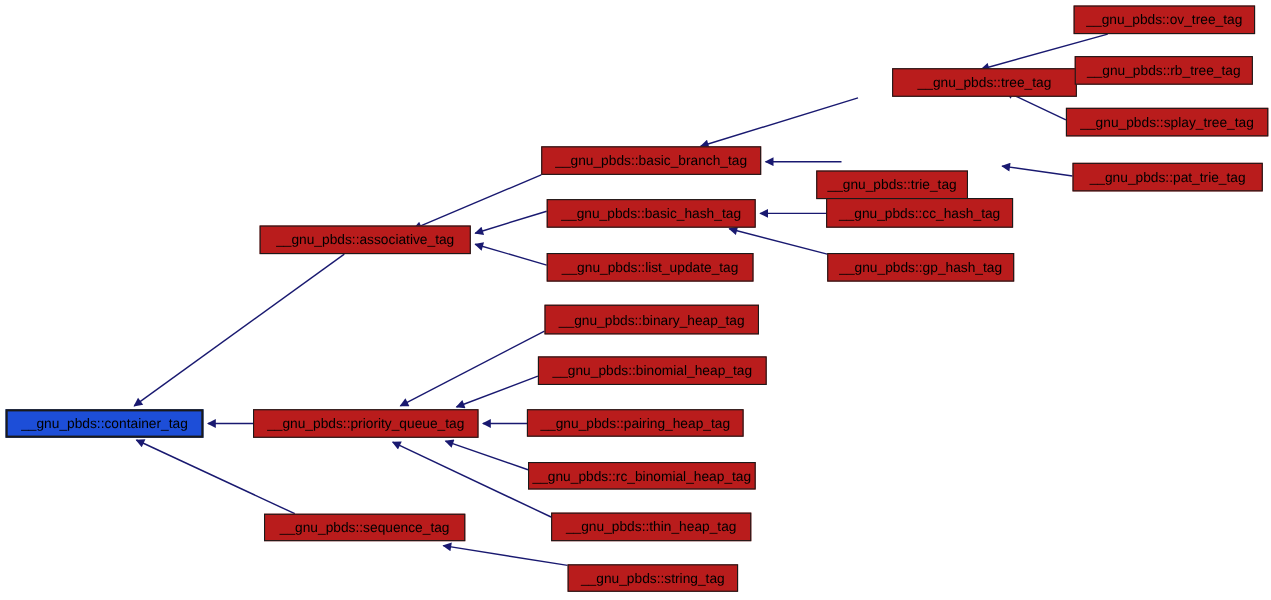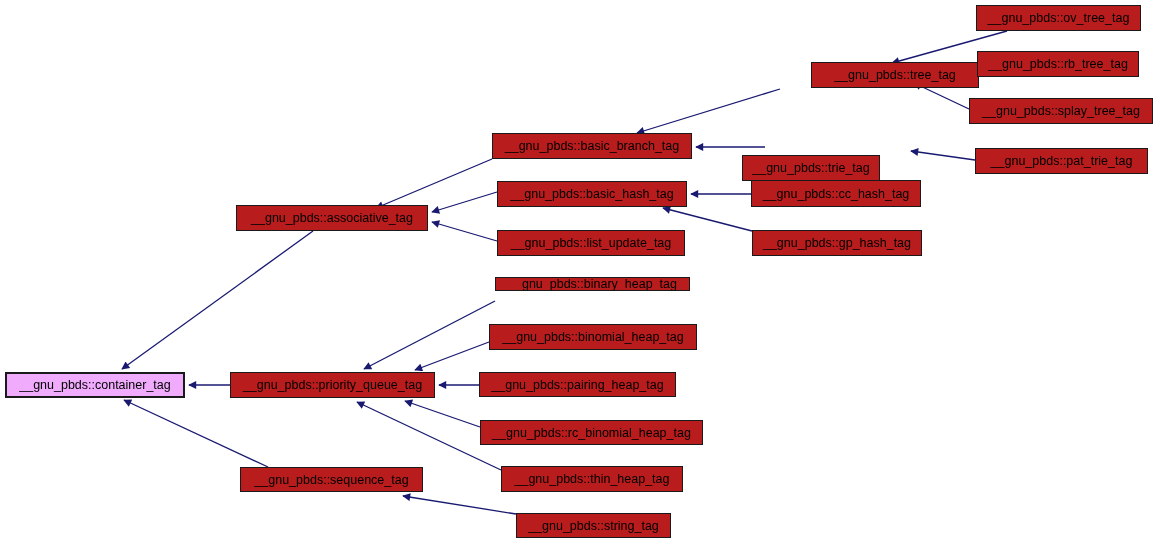--- a/index.html
+++ b/index.html
@@ -30,21 +30,21 @@
     font-size: 12.5px;
     text-align: center;
     display: flex;
     align-items: center;
     justify-content: center;
     white-space: nowrap;
     cursor: pointer;
     overflow: hidden;
   }
   .node.selected {
-    background: #f0abfc;
+    background: #1d4ed8;
     border-width: 2px;
     cursor: default;
   }
 </style>
 </head>
 <body>
 
 <div id="diagram">
     <svg id="edges-layer" width="1155" height="545">
       <defs>
@@ -80,20 +80,20 @@
     <div class="node" style="left: 976px; top: 5px; width: 165px; height: 26px;">__gnu_pbds::ov_tree_tag</div>
     <div class="node" style="left: 977px; top: 51px; width: 162px; height: 26px;">__gnu_pbds::rb_tree_tag</div>
     <div class="node" style="left: 969px; top: 98px; width: 184px; height: 26px;">__gnu_pbds::splay_tree_tag</div>
     <div class="node" style="left: 742px; top: 134px; width: 138px; height: 26px; margin-top: 21px;">__gnu_pbds::trie_tag</div>
     <div class="node" style="left: 975px; top: 148px; width: 173px; height: 26px;">__gnu_pbds::pat_trie_tag</div>
     <div class="node" style="left: 751px; top: 180px; width: 170px; height: 27px;">__gnu_pbds::cc_hash_tag</div>
     <div class="node" style="left: 497px; top: 181px; width: 190px; height: 26px;">__gnu_pbds::basic_hash_tag</div>
     <div class="node" style="left: 497px; top: 230px; width: 188px; height: 26px;">__gnu_pbds::list_update_tag</div>
     <div class="node" style="left: 752px; top: 230px; width: 170px; height: 26px;">__gnu_pbds::gp_hash_tag</div>
     <div class="node" style="left: 230px; top: 372px; width: 205px; height: 26px;">__gnu_pbds::priority_queue_tag</div>
-    <div class="node" style="left: 495px; top: 277px; width: 195px; height: 14px;">__gnu_pbds::binary_heap_tag</div>
+    <div class="node" style="left: 495px; top: 277px; width: 195px; height: 27px;">__gnu_pbds::binary_heap_tag</div>
     <div class="node" style="left: 489px; top: 324px; width: 208px; height: 26px;">__gnu_pbds::binomial_heap_tag</div>
     <div class="node" style="left: 479px; top: 372px; width: 197px; height: 25px;">__gnu_pbds::pairing_heap_tag</div>
-    <div class="node" style="left: 480px; top: 420px; width: 223px; height: 25px;">__gnu_pbds::rc_binomial_heap_tag</div>
+    <div class="node" style="left: 480px; top: 420px; width: 207px; height: 25px;">__gnu_pbds::rc_binomial_heap_tag</div>
     <div class="node" style="left: 501px; top: 466px; width: 182px; height: 26px;">__gnu_pbds::thin_heap_tag</div>
     <div class="node" style="left: 240px; top: 467px; width: 183px; height: 25px;">__gnu_pbds::sequence_tag</div>
     <div class="node" style="left: 516px; top: 513px; width: 155px; height: 25px; text-align: right;">__gnu_pbds::string_tag</div>
   </div>
 
 </body></html>

